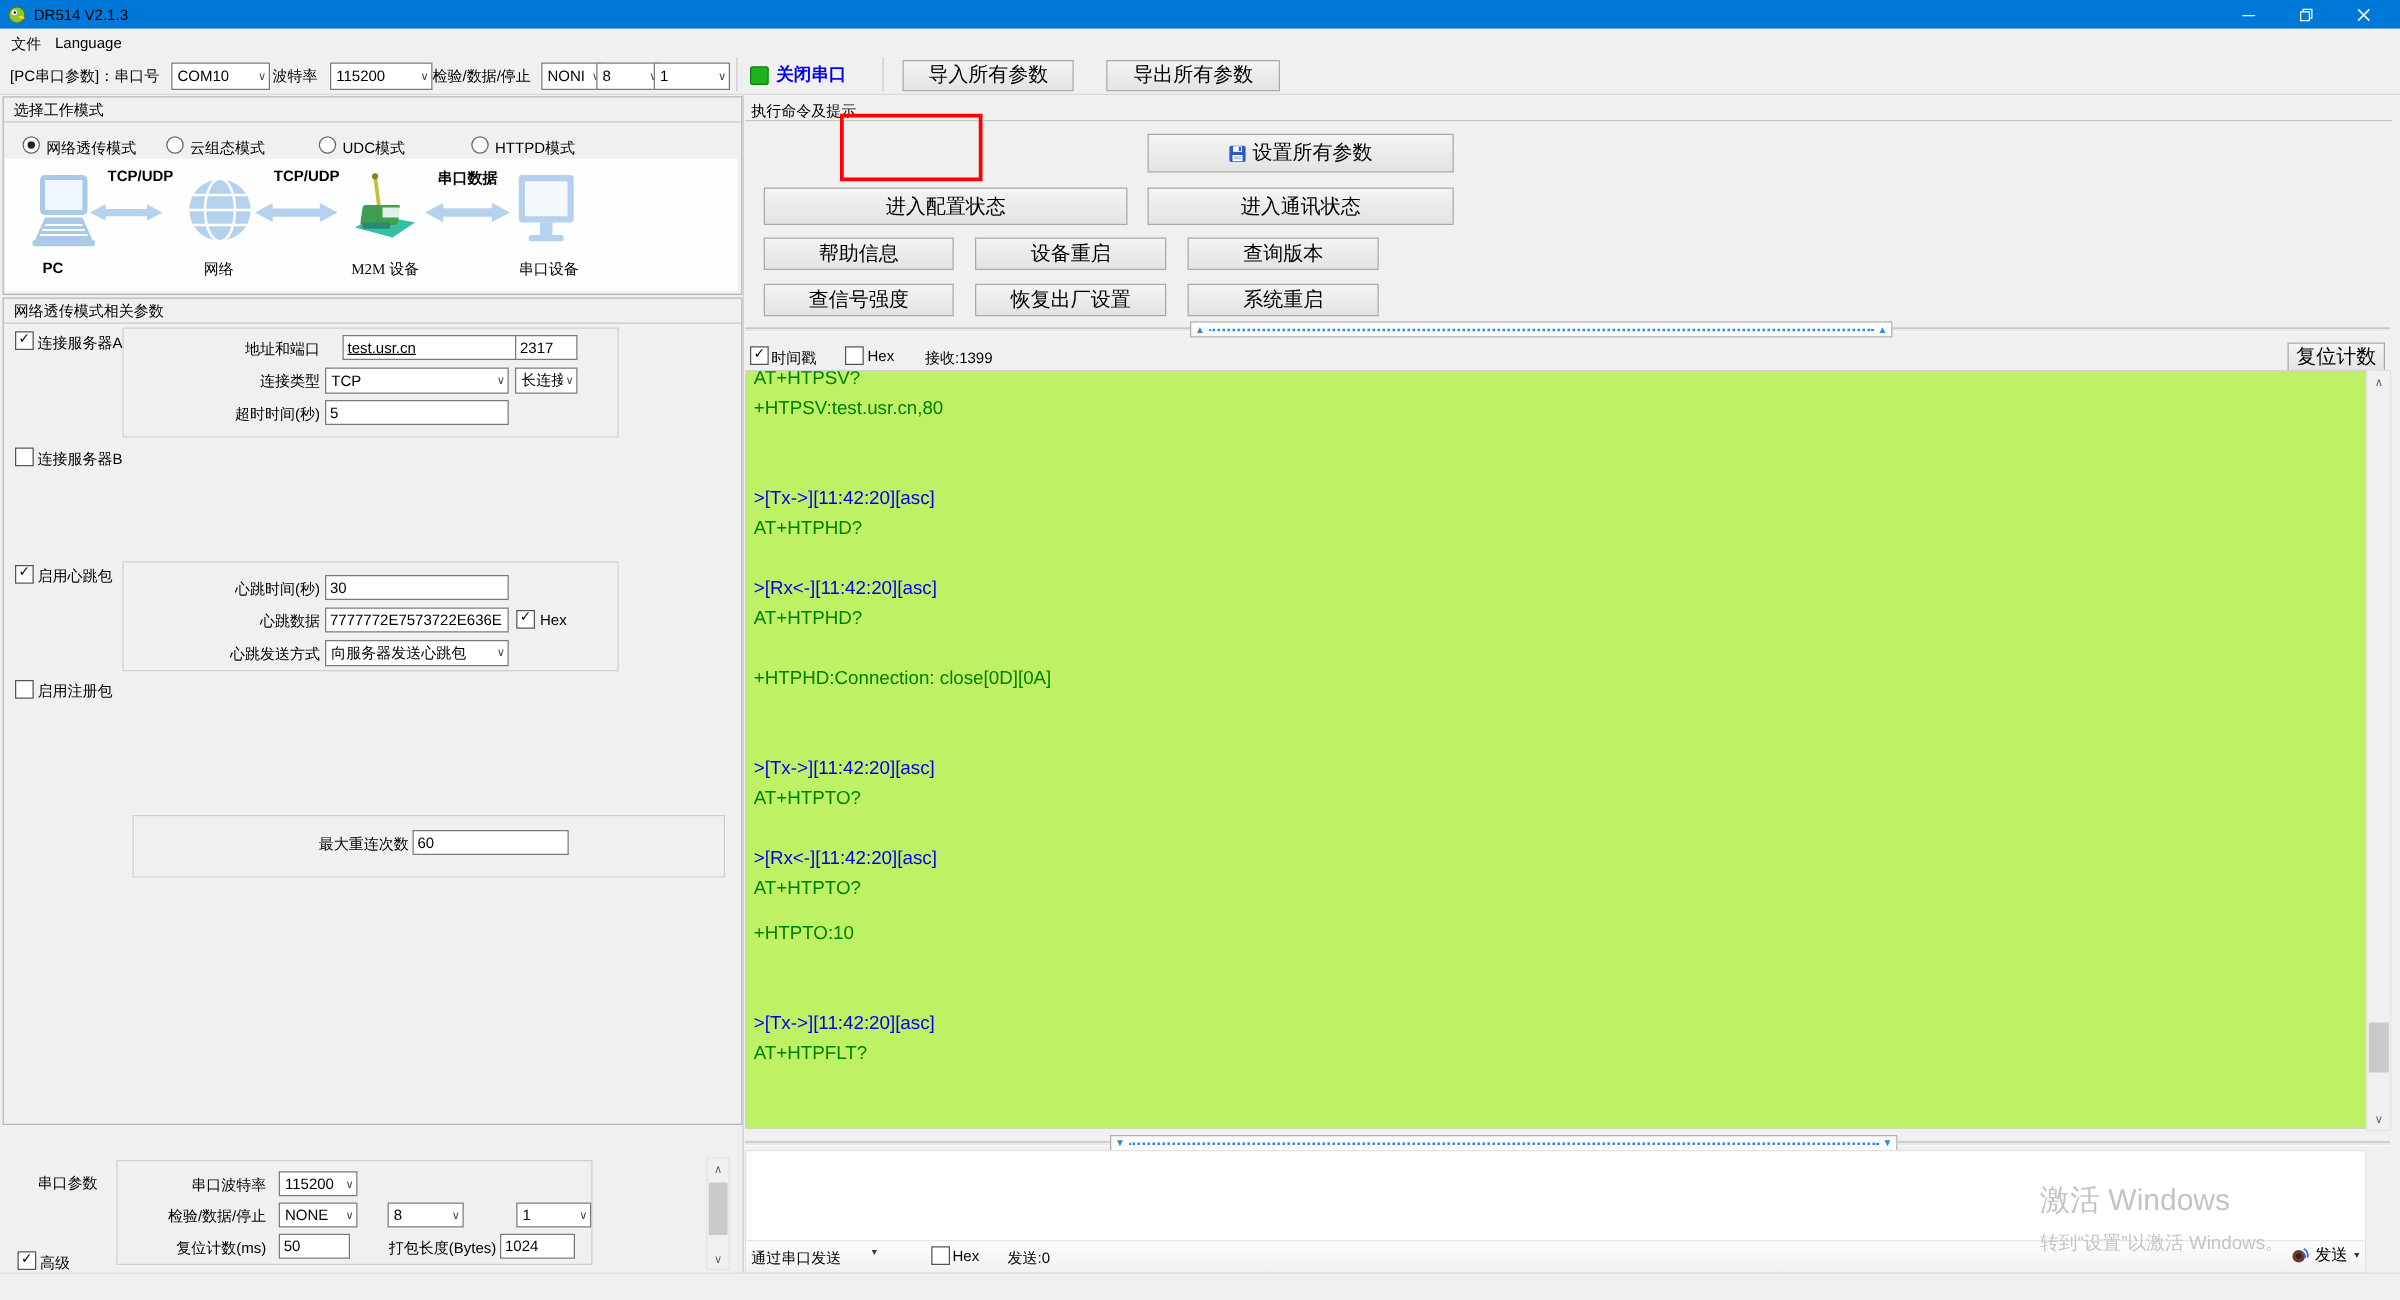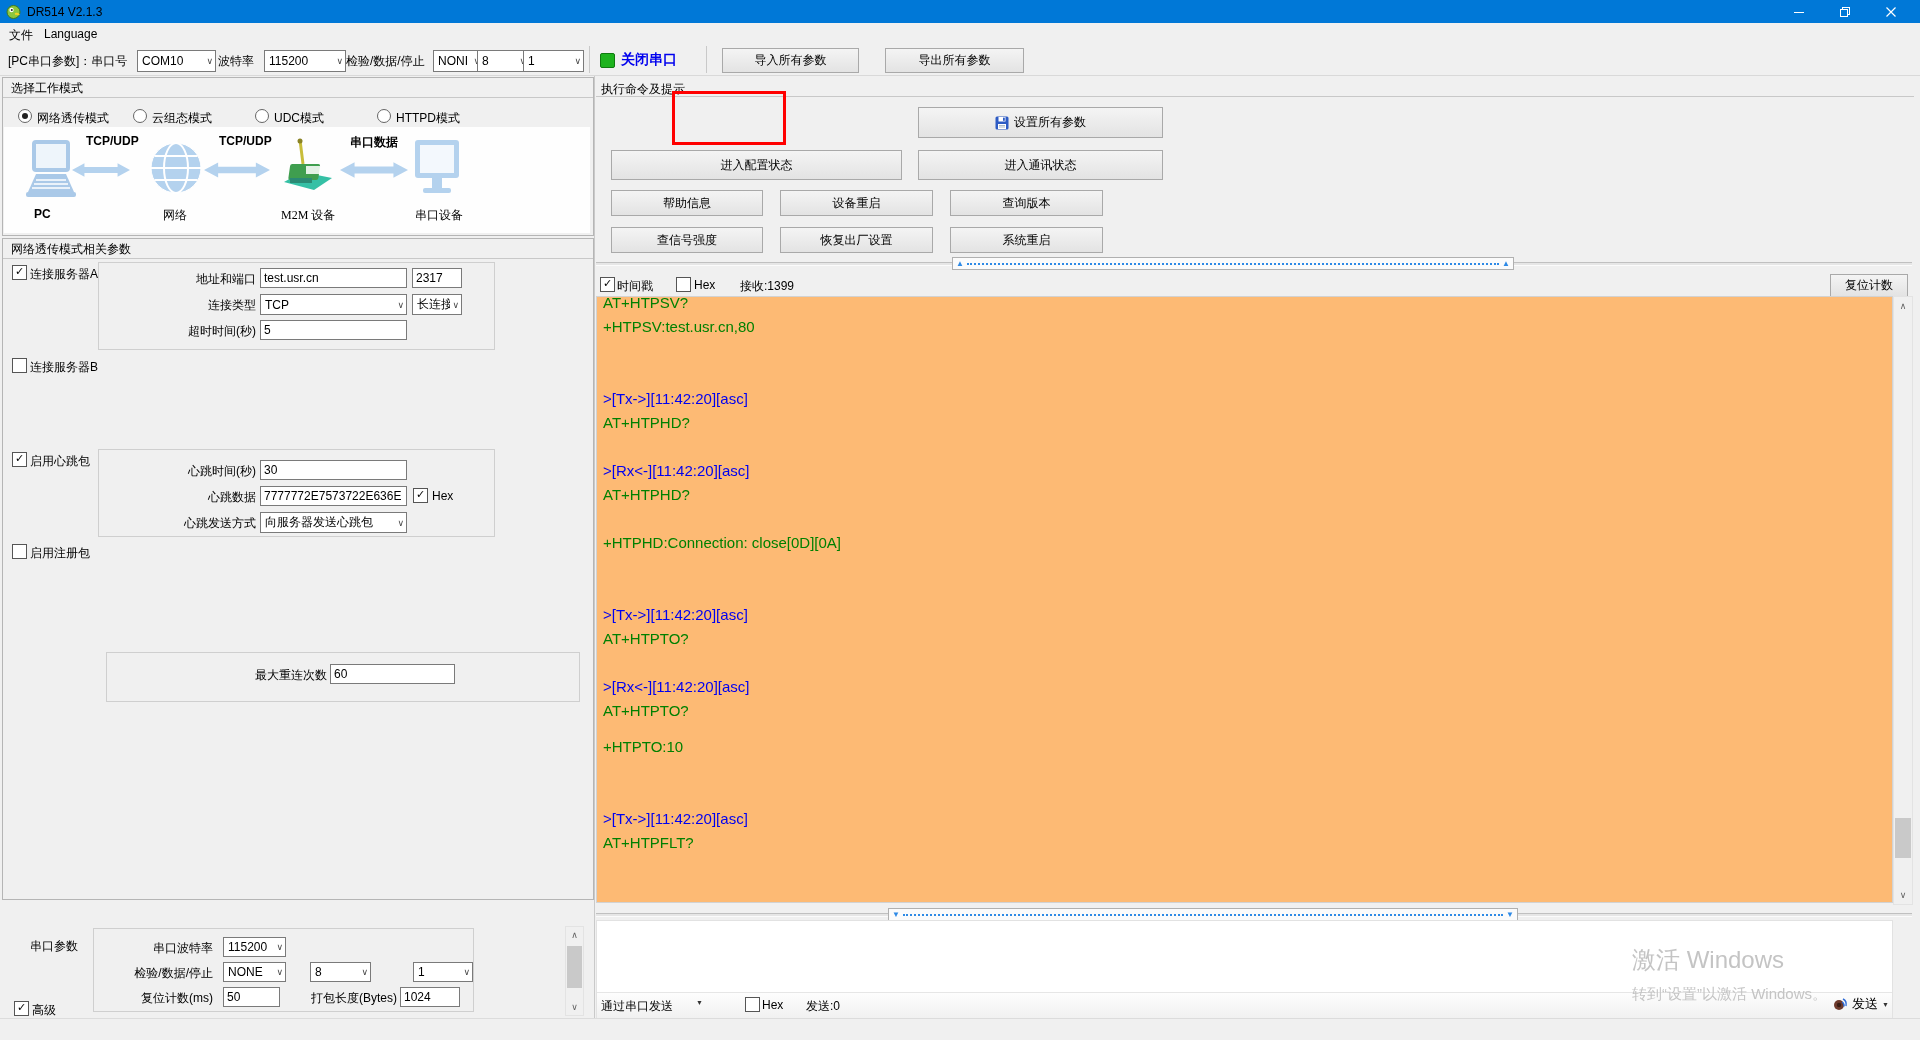--- a/index.html
+++ b/index.html
@@ -7,21 +7,21 @@
        font-family:"Liberation Sans","DejaVu Sans",sans-serif;font-size:12px;color:#000;}
   .abs{position:absolute;}
   .lbl{position:absolute;white-space:nowrap;font-size:12px;color:#000;}
   .inp{position:absolute;background:#fff;border:1px solid #7a7a7a;font-size:12px;
        line-height:18px;padding:0 3px;overflow:hidden;white-space:nowrap;}
   .cmb{position:absolute;background:#fff;border:1px solid #7a7a7a;font-size:12px;
        display:flex;align-items:center;justify-content:space-between;padding:0 2px 0 4px;overflow:hidden;}
   .cmb .tx{overflow:hidden;white-space:nowrap;}
   .chev{font-size:9px;color:#444;flex:0 0 auto;padding-left:2px;}
   .btn{position:absolute;background:linear-gradient(#f4f4f4,#e3e3e3);border:1px solid #a9a9a9;
-       display:flex;align-items:center;justify-content:center;font-size:12px;gap:5px;white-space:nowrap;}
+       display:flex;align-items:center;justify-content:center;font-size:16px;gap:5px;white-space:nowrap;}
   .btn.focused{border:2px solid #0072c6;outline:1px dotted #666;outline-offset:-5px;}
   .cb{position:absolute;width:13px;height:13px;background:#fff;border:1px solid #555;
       font-size:11px;line-height:11px;text-align:center;}
   .cb .mk{display:none;}
   .cb.checked .mk{display:block;margin-top:0px;}
   .radio{position:absolute;width:12px;height:12px;background:#fff;border:1px solid #666;border-radius:50%;}
   .radio.checked::after{content:"";position:absolute;left:3px;top:3px;width:6px;height:6px;border-radius:50%;background:#222;}
   .sec{position:absolute;border:1px solid #b5b5b5;}
   .sechead{position:absolute;left:0;top:0;right:0;height:17px;border-bottom:1px solid #c8c8c8;
            padding:2px 8px 0 8px;font-size:12px;}
@@ -191,21 +191,21 @@
     <div class="sechead">网络透传模式相关参数</div>
   </div>
 
   <span class="cb checked" style="left:12px;top:265px;">
       <span class="mk">✓</span>
     </span>
   <span class="lbl" style="left:30px;top:266px;">连接服务器A</span>
 
   <div class="grp" style="left:98px;top:262px;width:395px;height:86px;"></div>
   <span class="rlbl" style="left:106px;top:271px;width:150px;">地址和端口</span>
-  <div class="inp" style="left:260px;top:268px;width:139px;height:18px;">test.usr.cn</div>
+  <div class="inp" style="left:274px;top:268px;width:139px;height:18px;text-decoration:underline;">test.usr.cn</div>
   <div class="inp" style="left:412px;top:268px;width:42px;height:18px;">2317</div>
   <span class="rlbl" style="left:106px;top:297px;width:150px;">连接类型</span>
   <div class="cmb" style="left:260px;top:294px;width:139px;height:19px;">
     <span class="tx">TCP</span>
       <span class="chev">∨</span>
   </div>
   <div class="cmb" style="left:412px;top:294px;width:42px;height:19px;">
     <span class="tx">长连接</span>
       <span class="chev">∨</span>
   </div>
@@ -333,21 +333,21 @@
       <span class="mk">✓</span>
     </span>
   <span class="lbl" style="left:617px;top:278px;">时间戳</span>
   <span class="cb" style="left:676px;top:277px;"></span>
   <span class="lbl" style="left:694px;top:278px;">Hex</span>
   <span class="lbl" style="left:740px;top:278px;">接收:1399</span>
   <div class="btn" style="left:1830px;top:274px;width:76px;height:21px;">
       <span>复位计数</span>
     </div>
 
-  <div class="abs" style="left:596px;top:296px;width:1297px;height:607px;background:#fdba74;border:1px solid #d2d2d2;box-sizing:border-box;overflow:hidden;padding-left:6px;">
+  <div class="abs" style="left:596px;top:296px;width:1297px;height:607px;background:#bef264;border:1px solid #d2d2d2;box-sizing:border-box;overflow:hidden;padding-left:6px;">
       <div class="log-line lg-green" style="margin-top: -6px;">AT+HTPSV?</div>
       <div class="log-line lg-green" style="">+HTPSV:test.usr.cn,80</div>
       <div class="log-line lg-blue" style="margin-top: 48px;">&gt;[Tx-&gt;][11:42:20][asc]</div>
       <div class="log-line lg-green" style="margin-top: 0px;">AT+HTPHD?</div>
       <div class="log-line lg-blue" style="margin-top: 24px;">&gt;[Rx&lt;-][11:42:20][asc]</div>
       <div class="log-line lg-green" style="margin-top: 0px;">AT+HTPHD?</div>
       <div class="log-line lg-green" style="margin-top: 24px;">+HTPHD:Connection: close[0D][0A]</div>
       <div class="log-line lg-blue" style="margin-top: 48px;">&gt;[Tx-&gt;][11:42:20][asc]</div>
       <div class="log-line lg-green" style="margin-top: 0px;">AT+HTPTO?</div>
       <div class="log-line lg-blue" style="margin-top: 24px;">&gt;[Rx&lt;-][11:42:20][asc]</div>

